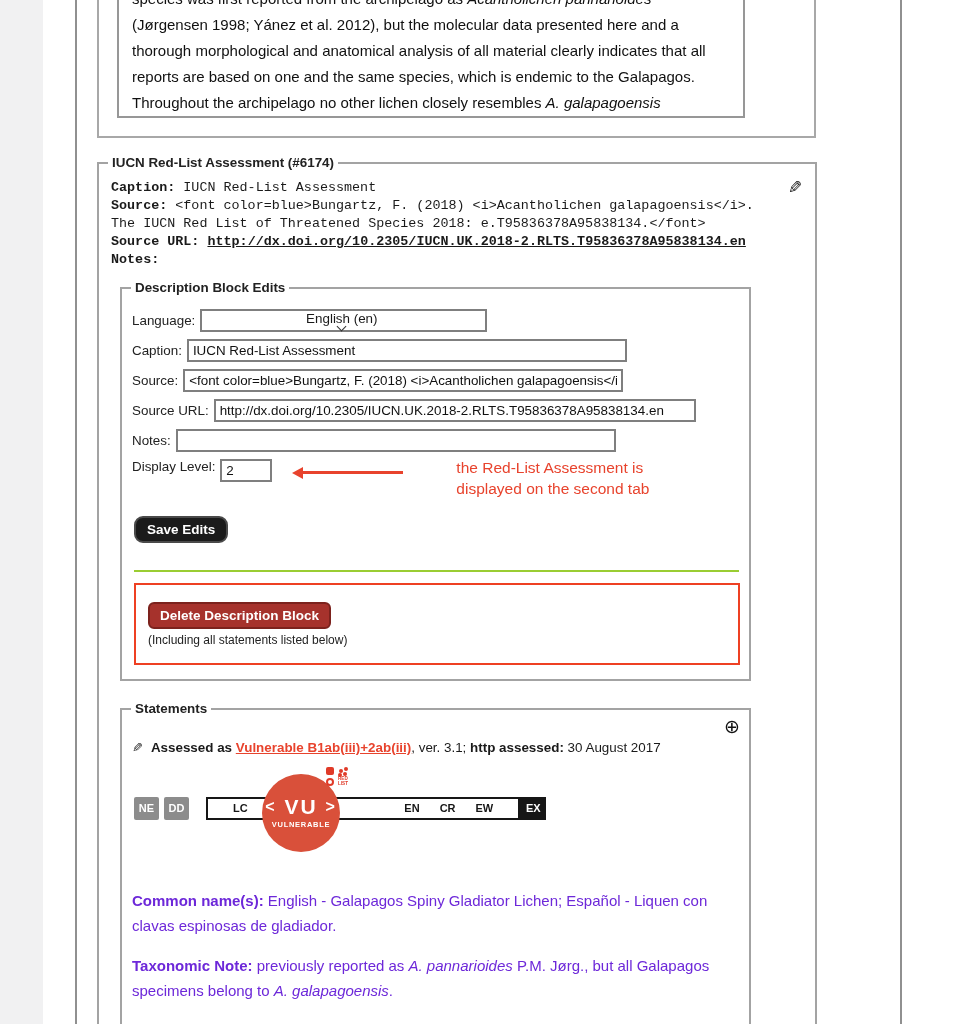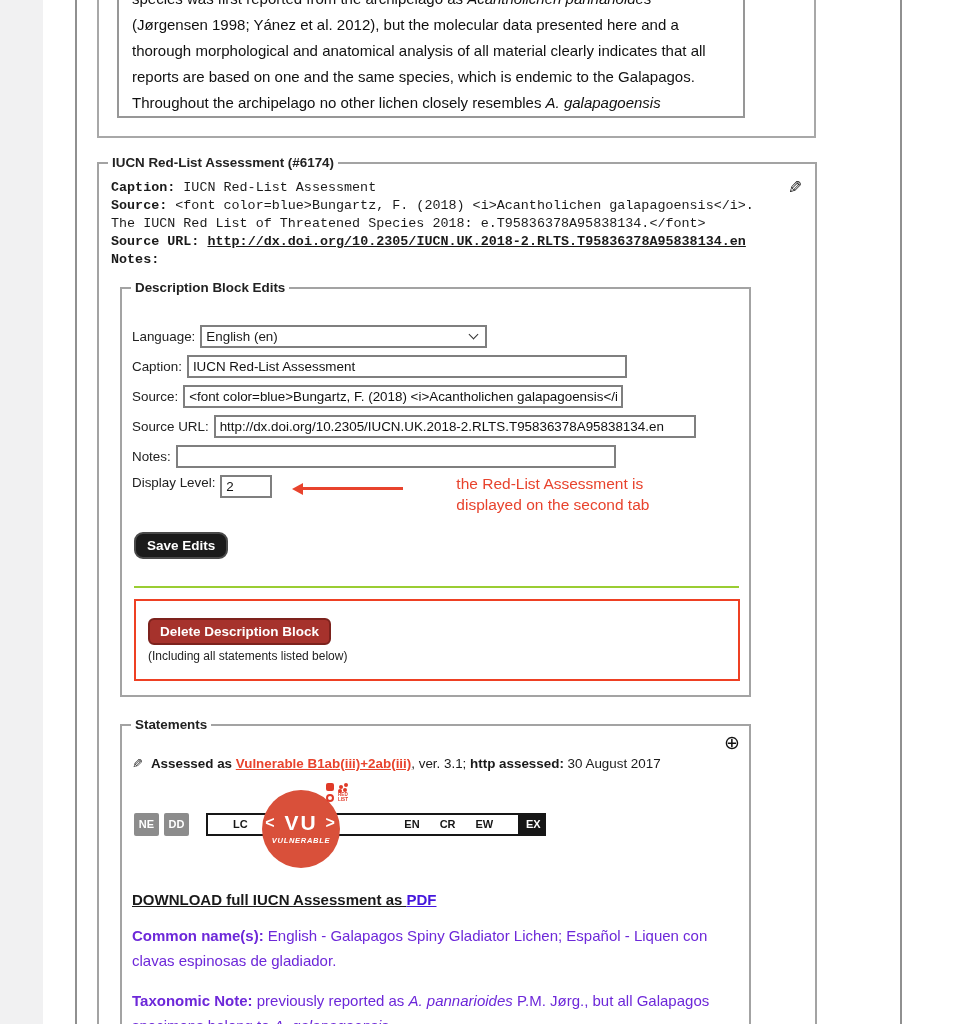--- a/index.html
+++ b/index.html
@@ -22,30 +22,30 @@
   .fs { border: 2px solid #a3a3a3; position: relative; background: #fff; }
   .fs > .legend { position: absolute; top: -9px; left: 9px; background: #fff; padding: 0 4px;
     font-weight: bold; font-size: 13.4px; color: #222; }
 
   .iucn-fs { position: absolute; left: 20px; top: 170px; width: 720px; height: 900px; padding: 0 0 0 12px; }
 
   .meta-block { margin-top: 15px; width: 660px; font-size: 13.4px; line-height: 1.34; color: #1a1a1a; font-family: Liberation Mono, monospace; }
   .edit-icon { position: absolute; top: 15px; right: 13px; font-size: 17px; color: #111;
     transform: scaleX(-1); cursor: pointer; line-height: 1; }
 
-  .dbe-fs { margin: 18px 0 0 9px; width: 631px; padding: 36px 0 14px 10px; }
+  .dbe-fs { margin: 18px 0 0 9px; width: 631px; padding: 20px 0 14px 10px; }
 
   .row { display: flex; align-items: center; gap: 5px; margin-bottom: 7px; font-size: 13.4px; }
   .row label { color: #222; }
   .tin { height: 23px; border: 2px solid #7f7f7f; font-family: inherit; font-size: 13.4px;
     padding: 1px 4px; color: #111; background: #fff; }
   .w-caption { width: 440px; } .w-source { width: 440px; } .w-url { width: 482px; }
   .w-notes { width: 440px; } .w-dl { width: 52px; }
   .fake-select { width: 287px; height: 23px; border: 2px solid #7f7f7f; display: flex;
-    align-items: center; justify-content: space-between; padding: 0 8px 0 4px; font-size: 13.4px; cursor: default; }
+    align-items: center; justify-content: space-between; padding: 0 8px 0 4px; font-size: 13.4px; cursor: default; flex-direction: column; }
   .chev { width: 7px; height: 7px; border-right: 1.6px solid #333; border-bottom: 1.6px solid #333;
     transform: rotate(45deg); margin-top: -4px; }
 
   .dl-row { align-items: flex-start; }
   .arrow { display: flex; align-items: center; margin-left: 15px; margin-top: 8px; }
   .arrow-head { width: 0; height: 0; border-top: 6px solid transparent; border-bottom: 6px solid transparent;
     border-right: 11px solid #e8432d; }
   .arrow-shaft { width: 100px; height: 3px; background: #e8432d; }
   .annotation { margin-left: 48px; margin-top: -1px; color: #e8432d; font-size: 15.5px;
     line-height: 1.35; white-space: pre-line; }
@@ -76,21 +76,21 @@
     border-radius: 2px; margin-right: 5px; }
   .bar { margin-left: 12px; display: flex; align-items: center; height: 23px; border: 2px solid #161616;
     background: #fff; padding: 0 25px; gap: 20px; font-weight: bold; font-size: 11px; color: #161616; }
   .bar-spacer { width: 82px; }
   .b-ex { width: 26px; height: 23px; background: #161616; color: #fff; font-weight: bold; font-size: 11px;
     display: flex; align-items: center; justify-content: center; }
   .vu-circle { position: absolute; left: 128px; top: 5px; width: 78px; height: 78px; border-radius: 50%;
     background: #d9503a; color: #fff; text-align: center; }
   .vu-main { margin-top: 22px; font-size: 21px; font-weight: bold; letter-spacing: 2px; line-height: 1; }
   .vu-main .vu-ar { font-size: 16px; vertical-align: 2px; font-weight: bold; }
-  .vu-sub { font-size: 7.5px; font-weight: bold; letter-spacing: 0.7px; margin-top: 3px; font-style: italic; }
+  .vu-sub { font-size: 7.5px; font-weight: bold; letter-spacing: 0.7px; margin-top: 3px; }
   .rl-logo { position: absolute; left: 192px; top: -3px; width: 24px; display: grid;
     grid-template-columns: 11px 11px; grid-template-rows: 10px 10px; gap: 1px; align-items: center; }
   .l-sq { width: 8px; height: 8px; background: #e03a28; border-radius: 2px; }
   .l-dots { width: 4px; height: 4px; border-radius: 50%; background: #e03a28;
     box-shadow: 5px -2px 0 #e03a28, 4px 3px 0 #e03a28, -1px 4px 0 #e03a28; margin-left: 1px; }
   .l-ring { width: 8px; height: 8px; border: 2.2px solid #e03a28; border-radius: 50%; }
   .l-txt { font-size: 4.6px; font-weight: bold; color: #e03a28; line-height: 1.05; letter-spacing: 0; }
 
   .download { margin-top: 2px; font-size: 15px; }
   .para { margin-top: 15px; font-size: 15px; line-height: 25px; width: 602px; color: #6d28d9; }
@@ -207,21 +207,20 @@
           <div class="vu-sub">VULNERABLE</div>
         </div>
         <div class="rl-logo">
           <span class="l-sq"></span>
           <span class="l-dots"></span>
           <span class="l-ring"></span>
           <span class="l-txt">RED LIST</span>
         </div>
       </div>
 
-      <div class="download"><span class="b u lnk">DOWNLOAD full IUCN Assessment as </span><span class="b u purple lnk">PDF</span></div>
 
       <p class="para"><span class="b">Common name(s):</span><span> English - Galapagos Spiny Gladiator Lichen; Español - Liquen con clavas espinosas de gladiador.</span></p>
 
       <p class="para"><span class="b">Taxonomic Note:</span><span> previously reported as </span><span class="i">A. pannarioides</span><span> P.M. Jørg., but all Galapagos specimens belong to </span><span class="i">A. galapagoensis</span><span>.</span></p>
 
     </div>
   </div>
 </div>
 
 </body></html>

